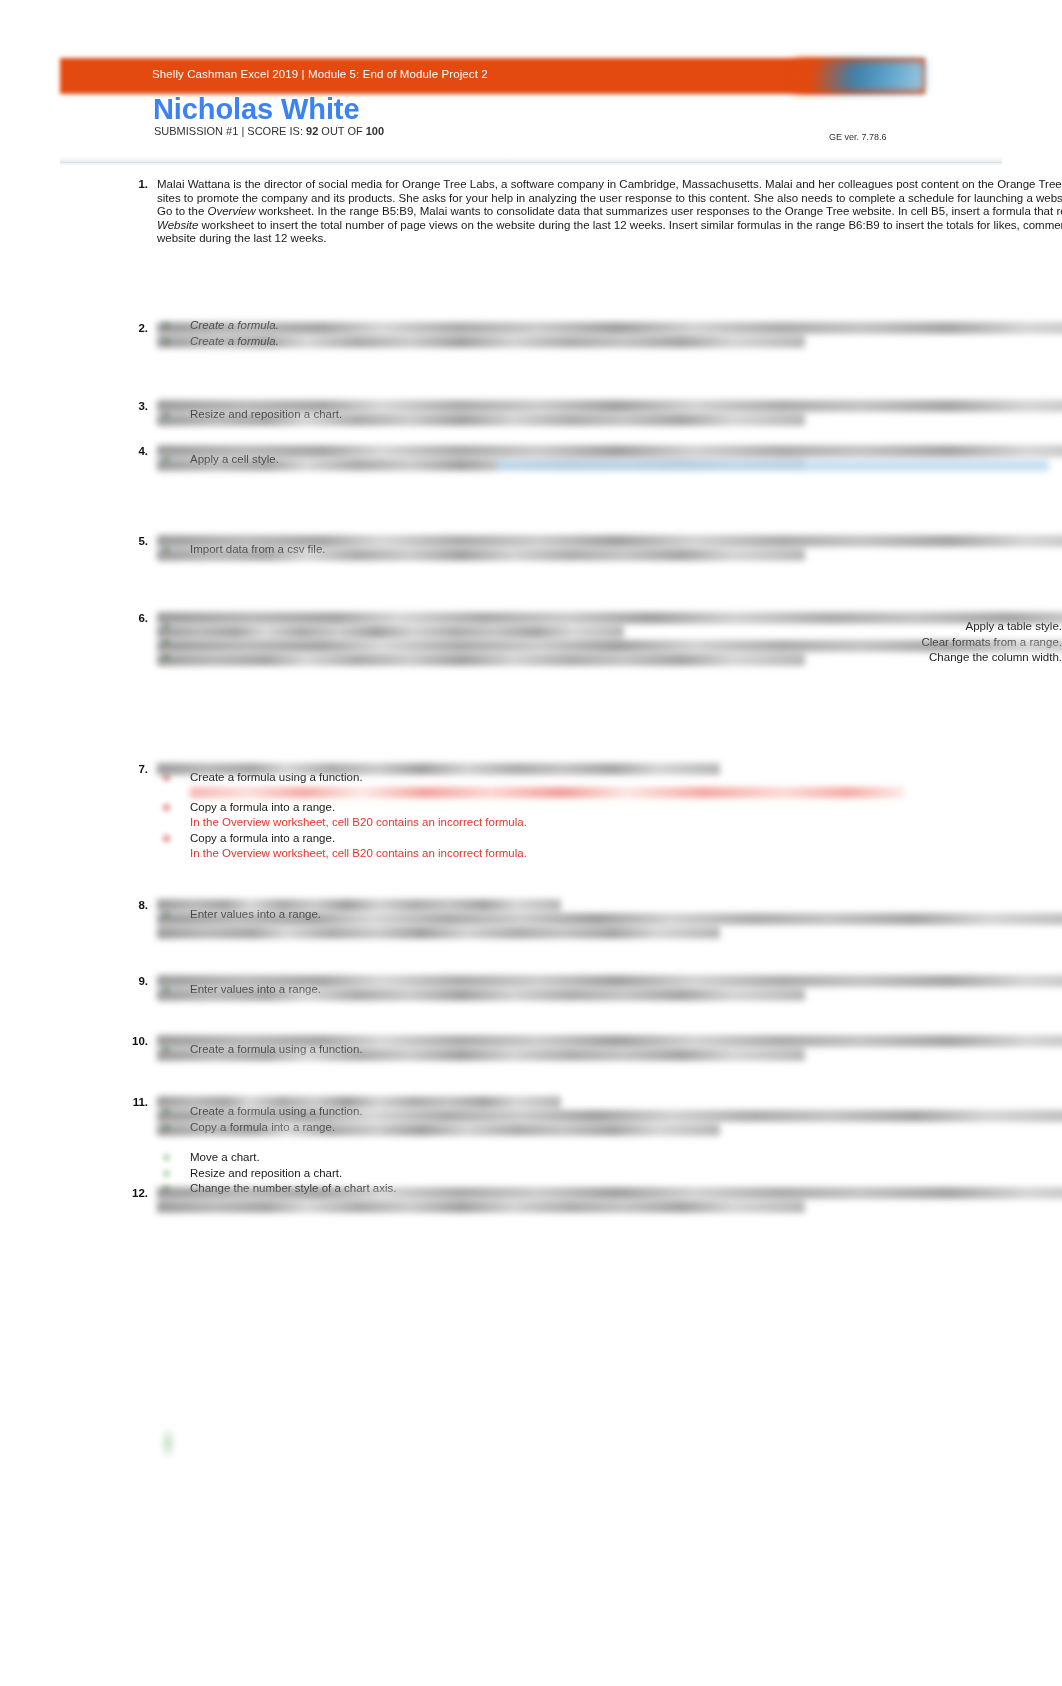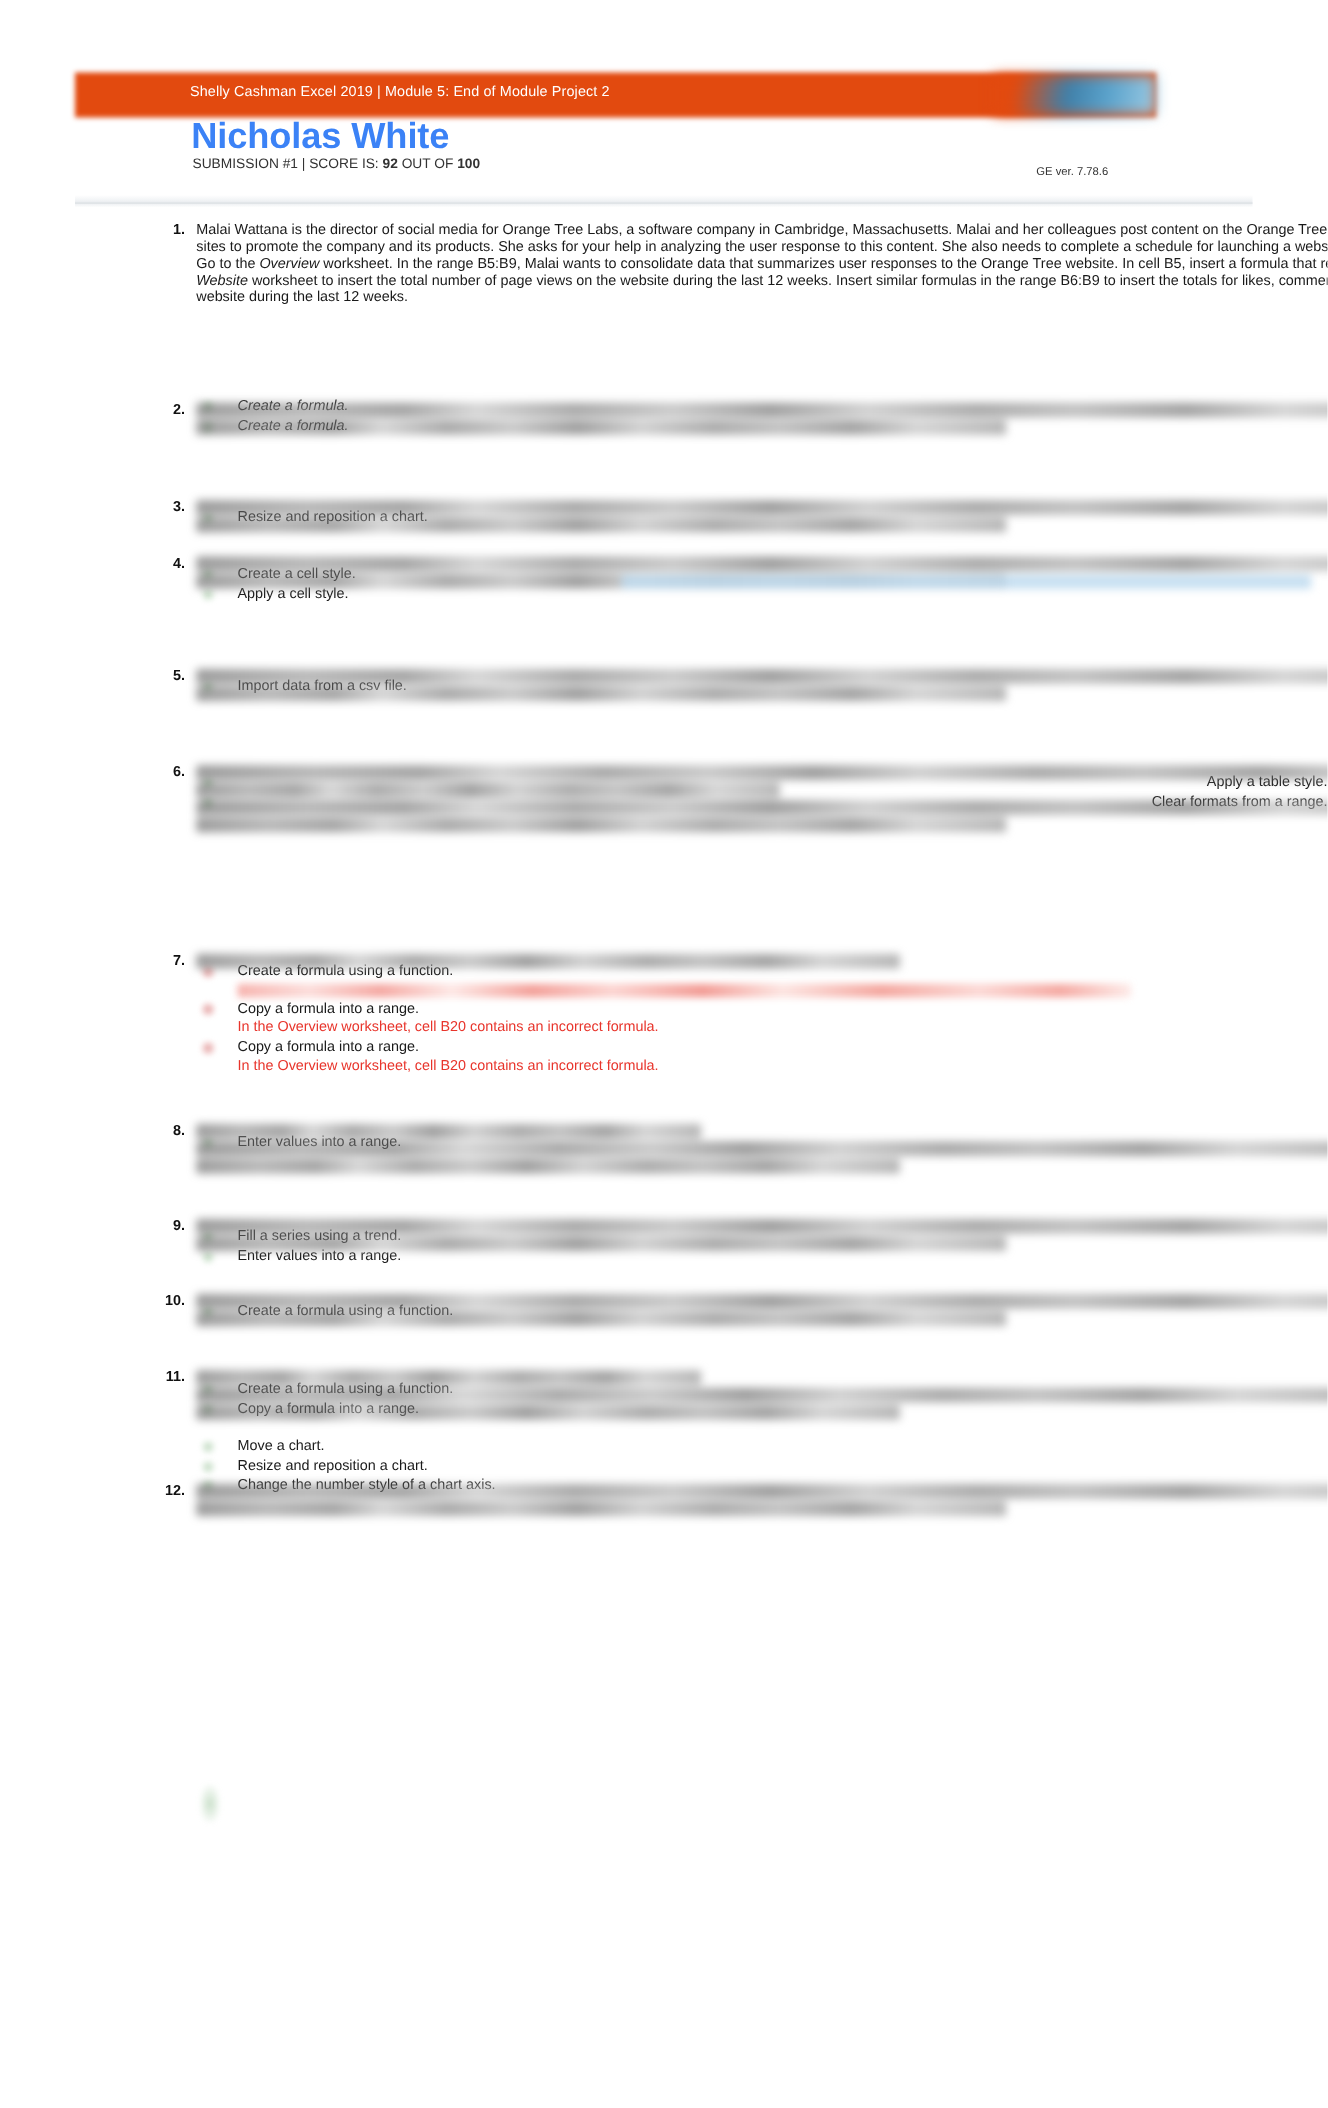--- a/index.html
+++ b/index.html
@@ -230,24 +230,20 @@
     <div class="task-line" style="position: absolute; left: 0px; top: 228px; width: 1062px;">
       <span class="task-num">3.</span>
       <div class="task-text blurred">
         <div style="height: 12px; margin-bottom: 2px; width: 92%; background: linear-gradient(90deg, rgb(95, 95, 95) 0%, rgb(141, 141, 141) 9%, rgb(111, 111, 111) 17%, rgb(189, 189, 189) 23%, rgb(119, 119, 119) 31%, rgb(170, 170, 170) 39%, rgb(102, 102, 102) 47%, rgb(181, 181, 181) 55%, rgb(122, 122, 122) 64%, rgb(158, 158, 158) 72%, rgb(109, 109, 109) 81%, rgb(187, 187, 187) 89%, rgb(138, 138, 138) 100%); opacity: 0.62; border-radius: 2px;"></div>
         <div style="height: 12px; margin-bottom: 2px; width: 61%; background: linear-gradient(90deg, rgb(95, 95, 95) 0%, rgb(141, 141, 141) 9%, rgb(111, 111, 111) 17%, rgb(189, 189, 189) 23%, rgb(119, 119, 119) 31%, rgb(170, 170, 170) 39%, rgb(102, 102, 102) 47%, rgb(181, 181, 181) 55%, rgb(122, 122, 122) 64%, rgb(158, 158, 158) 72%, rgb(109, 109, 109) 81%, rgb(187, 187, 187) 89%, rgb(138, 138, 138) 100%); opacity: 0.62; border-radius: 2px;"></div>
       </div>
     </div>
     <div class="steps" style="position: absolute; left: 0px; top: 280px; width: 1062px;">
       <div class="step-row">
         <span class="step-marker ok"></span>
-        <div class="step-label">Create a cell style.</div>
-      </div>
-      <div class="step-row">
-        <span class="step-marker ok"></span>
         <div class="step-label">Apply a cell style.</div>
       </div>
     </div>
     <div class="task-line" style="position: absolute; left: 0px; top: 273px; width: 1062px;">
       <span class="task-num">4.</span>
       <div class="task-text blurred">
         <div style="height: 12px; margin-bottom: 2px; width: 92%; background: linear-gradient(90deg, rgb(95, 95, 95) 0%, rgb(141, 141, 141) 9%, rgb(111, 111, 111) 17%, rgb(189, 189, 189) 23%, rgb(119, 119, 119) 31%, rgb(170, 170, 170) 39%, rgb(102, 102, 102) 47%, rgb(181, 181, 181) 55%, rgb(122, 122, 122) 64%, rgb(158, 158, 158) 72%, rgb(109, 109, 109) 81%, rgb(187, 187, 187) 89%, rgb(138, 138, 138) 100%); opacity: 0.62; border-radius: 2px;"></div>
         <div style="height: 12px; margin-bottom: 2px; width: 61%; background: linear-gradient(90deg, rgb(95, 95, 95) 0%, rgb(141, 141, 141) 9%, rgb(111, 111, 111) 17%, rgb(189, 189, 189) 23%, rgb(119, 119, 119) 31%, rgb(170, 170, 170) 39%, rgb(102, 102, 102) 47%, rgb(181, 181, 181) 55%, rgb(122, 122, 122) 64%, rgb(158, 158, 158) 72%, rgb(109, 109, 109) 81%, rgb(187, 187, 187) 89%, rgb(138, 138, 138) 100%); opacity: 0.62; border-radius: 2px;"></div>
         <div class="hl-blue" style="height: 11px; width: 52%; margin-left: 32%; margin-top: -13px; opacity: 0.85; border-radius: 1px;"></div>
       </div>
@@ -266,20 +262,24 @@
       </div>
     </div>
     <div class="steps" style="position: absolute; left: 0px; top: 447px; width: 1062px; text-align: right;">
       <div class="step-row">
         <span class="step-marker ok"></span>
         <div class="step-label">Apply a table style.</div>
       </div>
       <div class="step-row">
         <span class="step-marker ok"></span>
         <div class="step-label">Clear formats from a range.</div>
+      </div>
+      <div class="step-row">
+        <span class="step-marker ok"></span>
+        <div class="step-label">Change the column width.</div>
       </div>
     </div>
     <div class="task-line" style="position: absolute; left: 0px; top: 440px; width: 1062px;">
       <span class="task-num">6.</span>
       <div class="task-text blurred">
         <div style="height: 12px; margin-bottom: 2px; width: 99%; background: linear-gradient(90deg, rgb(95, 95, 95) 0%, rgb(141, 141, 141) 9%, rgb(111, 111, 111) 17%, rgb(189, 189, 189) 23%, rgb(119, 119, 119) 31%, rgb(170, 170, 170) 39%, rgb(102, 102, 102) 47%, rgb(181, 181, 181) 55%, rgb(122, 122, 122) 64%, rgb(158, 158, 158) 72%, rgb(109, 109, 109) 81%, rgb(187, 187, 187) 89%, rgb(138, 138, 138) 100%); opacity: 0.62; border-radius: 2px;"></div>
         <div style="height: 12px; margin-bottom: 2px; width: 44%; background: linear-gradient(90deg, rgb(95, 95, 95) 0%, rgb(141, 141, 141) 9%, rgb(111, 111, 111) 17%, rgb(189, 189, 189) 23%, rgb(119, 119, 119) 31%, rgb(170, 170, 170) 39%, rgb(102, 102, 102) 47%, rgb(181, 181, 181) 55%, rgb(122, 122, 122) 64%, rgb(158, 158, 158) 72%, rgb(109, 109, 109) 81%, rgb(187, 187, 187) 89%, rgb(138, 138, 138) 100%); opacity: 0.62; border-radius: 2px;"></div>
         <div style="height: 12px; margin-bottom: 2px; width: 92%; background: linear-gradient(90deg, rgb(95, 95, 95) 0%, rgb(141, 141, 141) 9%, rgb(111, 111, 111) 17%, rgb(189, 189, 189) 23%, rgb(119, 119, 119) 31%, rgb(170, 170, 170) 39%, rgb(102, 102, 102) 47%, rgb(181, 181, 181) 55%, rgb(122, 122, 122) 64%, rgb(158, 158, 158) 72%, rgb(109, 109, 109) 81%, rgb(187, 187, 187) 89%, rgb(138, 138, 138) 100%); opacity: 0.62; border-radius: 2px;"></div>
         <div style="height: 12px; margin-bottom: 2px; width: 61%; background: linear-gradient(90deg, rgb(95, 95, 95) 0%, rgb(141, 141, 141) 9%, rgb(111, 111, 111) 17%, rgb(189, 189, 189) 23%, rgb(119, 119, 119) 31%, rgb(170, 170, 170) 39%, rgb(102, 102, 102) 47%, rgb(181, 181, 181) 55%, rgb(122, 122, 122) 64%, rgb(158, 158, 158) 72%, rgb(109, 109, 109) 81%, rgb(187, 187, 187) 89%, rgb(138, 138, 138) 100%); opacity: 0.62; border-radius: 2px;"></div>
       </div>
@@ -317,24 +317,20 @@
       <span class="task-num">8.</span>
       <div class="task-text blurred">
         <div style="height: 12px; margin-bottom: 2px; width: 38%; background: linear-gradient(90deg, rgb(95, 95, 95) 0%, rgb(141, 141, 141) 9%, rgb(111, 111, 111) 17%, rgb(189, 189, 189) 23%, rgb(119, 119, 119) 31%, rgb(170, 170, 170) 39%, rgb(102, 102, 102) 47%, rgb(181, 181, 181) 55%, rgb(122, 122, 122) 64%, rgb(158, 158, 158) 72%, rgb(109, 109, 109) 81%, rgb(187, 187, 187) 89%, rgb(138, 138, 138) 100%); opacity: 0.62; border-radius: 2px;"></div>
         <div style="height: 12px; margin-bottom: 2px; width: 88%; background: linear-gradient(90deg, rgb(95, 95, 95) 0%, rgb(141, 141, 141) 9%, rgb(111, 111, 111) 17%, rgb(189, 189, 189) 23%, rgb(119, 119, 119) 31%, rgb(170, 170, 170) 39%, rgb(102, 102, 102) 47%, rgb(181, 181, 181) 55%, rgb(122, 122, 122) 64%, rgb(158, 158, 158) 72%, rgb(109, 109, 109) 81%, rgb(187, 187, 187) 89%, rgb(138, 138, 138) 100%); opacity: 0.62; border-radius: 2px;"></div>
         <div style="height: 12px; margin-bottom: 2px; width: 53%; background: linear-gradient(90deg, rgb(95, 95, 95) 0%, rgb(141, 141, 141) 9%, rgb(111, 111, 111) 17%, rgb(189, 189, 189) 23%, rgb(119, 119, 119) 31%, rgb(170, 170, 170) 39%, rgb(102, 102, 102) 47%, rgb(181, 181, 181) 55%, rgb(122, 122, 122) 64%, rgb(158, 158, 158) 72%, rgb(109, 109, 109) 81%, rgb(187, 187, 187) 89%, rgb(138, 138, 138) 100%); opacity: 0.62; border-radius: 2px;"></div>
       </div>
     </div>
     <div class="steps" style="position: absolute; left: 0px; top: 810px; width: 1062px;">
       <div class="step-row">
         <span class="step-marker ok"></span>
-        <div class="step-label">Fill a series using a trend.</div>
-      </div>
-      <div class="step-row">
-        <span class="step-marker ok"></span>
         <div class="step-label">Enter values into a range.</div>
       </div>
     </div>
     <div class="task-line" style="position: absolute; left: 0px; top: 803px; width: 1062px;">
       <span class="task-num">9.</span>
       <div class="task-text blurred">
         <div style="height: 12px; margin-bottom: 2px; width: 92%; background: linear-gradient(90deg, rgb(95, 95, 95) 0%, rgb(141, 141, 141) 9%, rgb(111, 111, 111) 17%, rgb(189, 189, 189) 23%, rgb(119, 119, 119) 31%, rgb(170, 170, 170) 39%, rgb(102, 102, 102) 47%, rgb(181, 181, 181) 55%, rgb(122, 122, 122) 64%, rgb(158, 158, 158) 72%, rgb(109, 109, 109) 81%, rgb(187, 187, 187) 89%, rgb(138, 138, 138) 100%); opacity: 0.62; border-radius: 2px;"></div>
         <div style="height: 12px; margin-bottom: 2px; width: 61%; background: linear-gradient(90deg, rgb(95, 95, 95) 0%, rgb(141, 141, 141) 9%, rgb(111, 111, 111) 17%, rgb(189, 189, 189) 23%, rgb(119, 119, 119) 31%, rgb(170, 170, 170) 39%, rgb(102, 102, 102) 47%, rgb(181, 181, 181) 55%, rgb(122, 122, 122) 64%, rgb(158, 158, 158) 72%, rgb(109, 109, 109) 81%, rgb(187, 187, 187) 89%, rgb(138, 138, 138) 100%); opacity: 0.62; border-radius: 2px;"></div>
       </div>
     </div>

